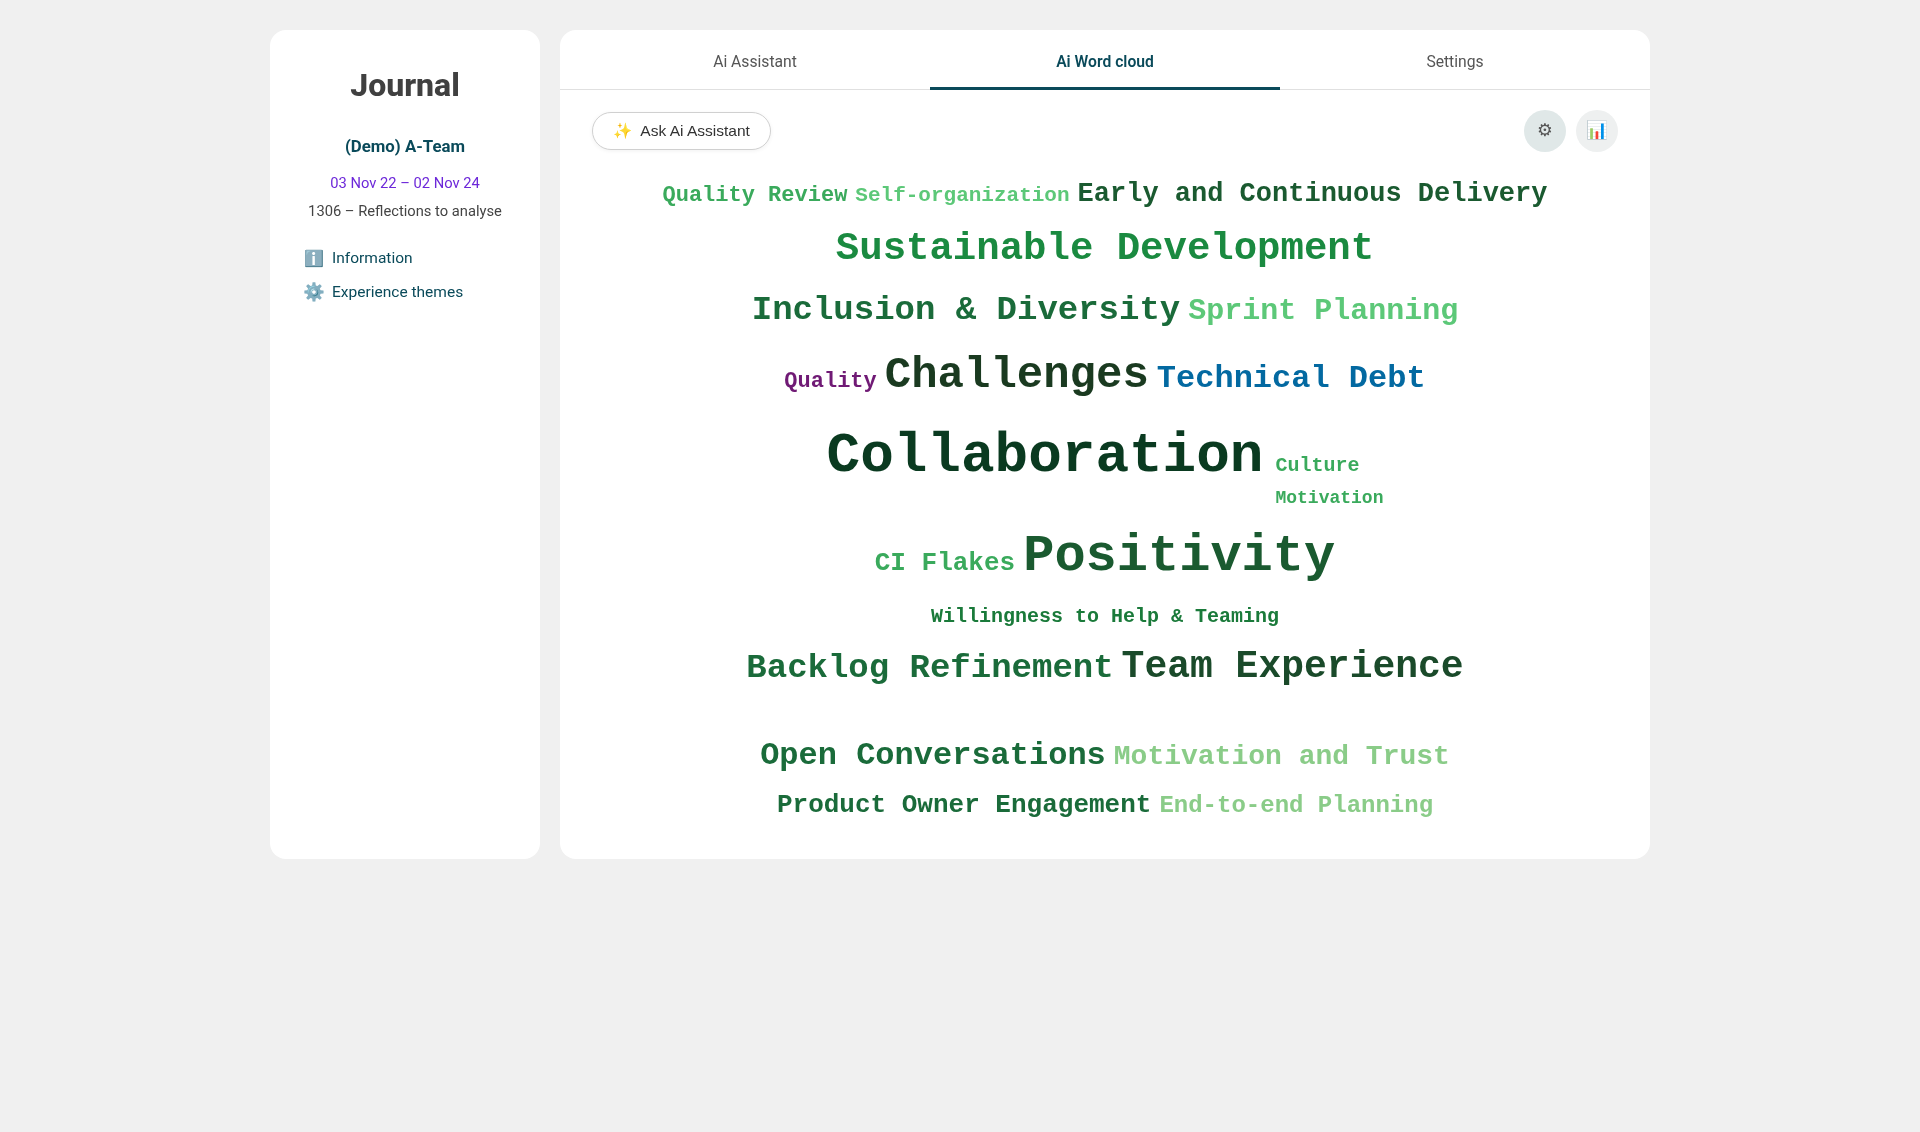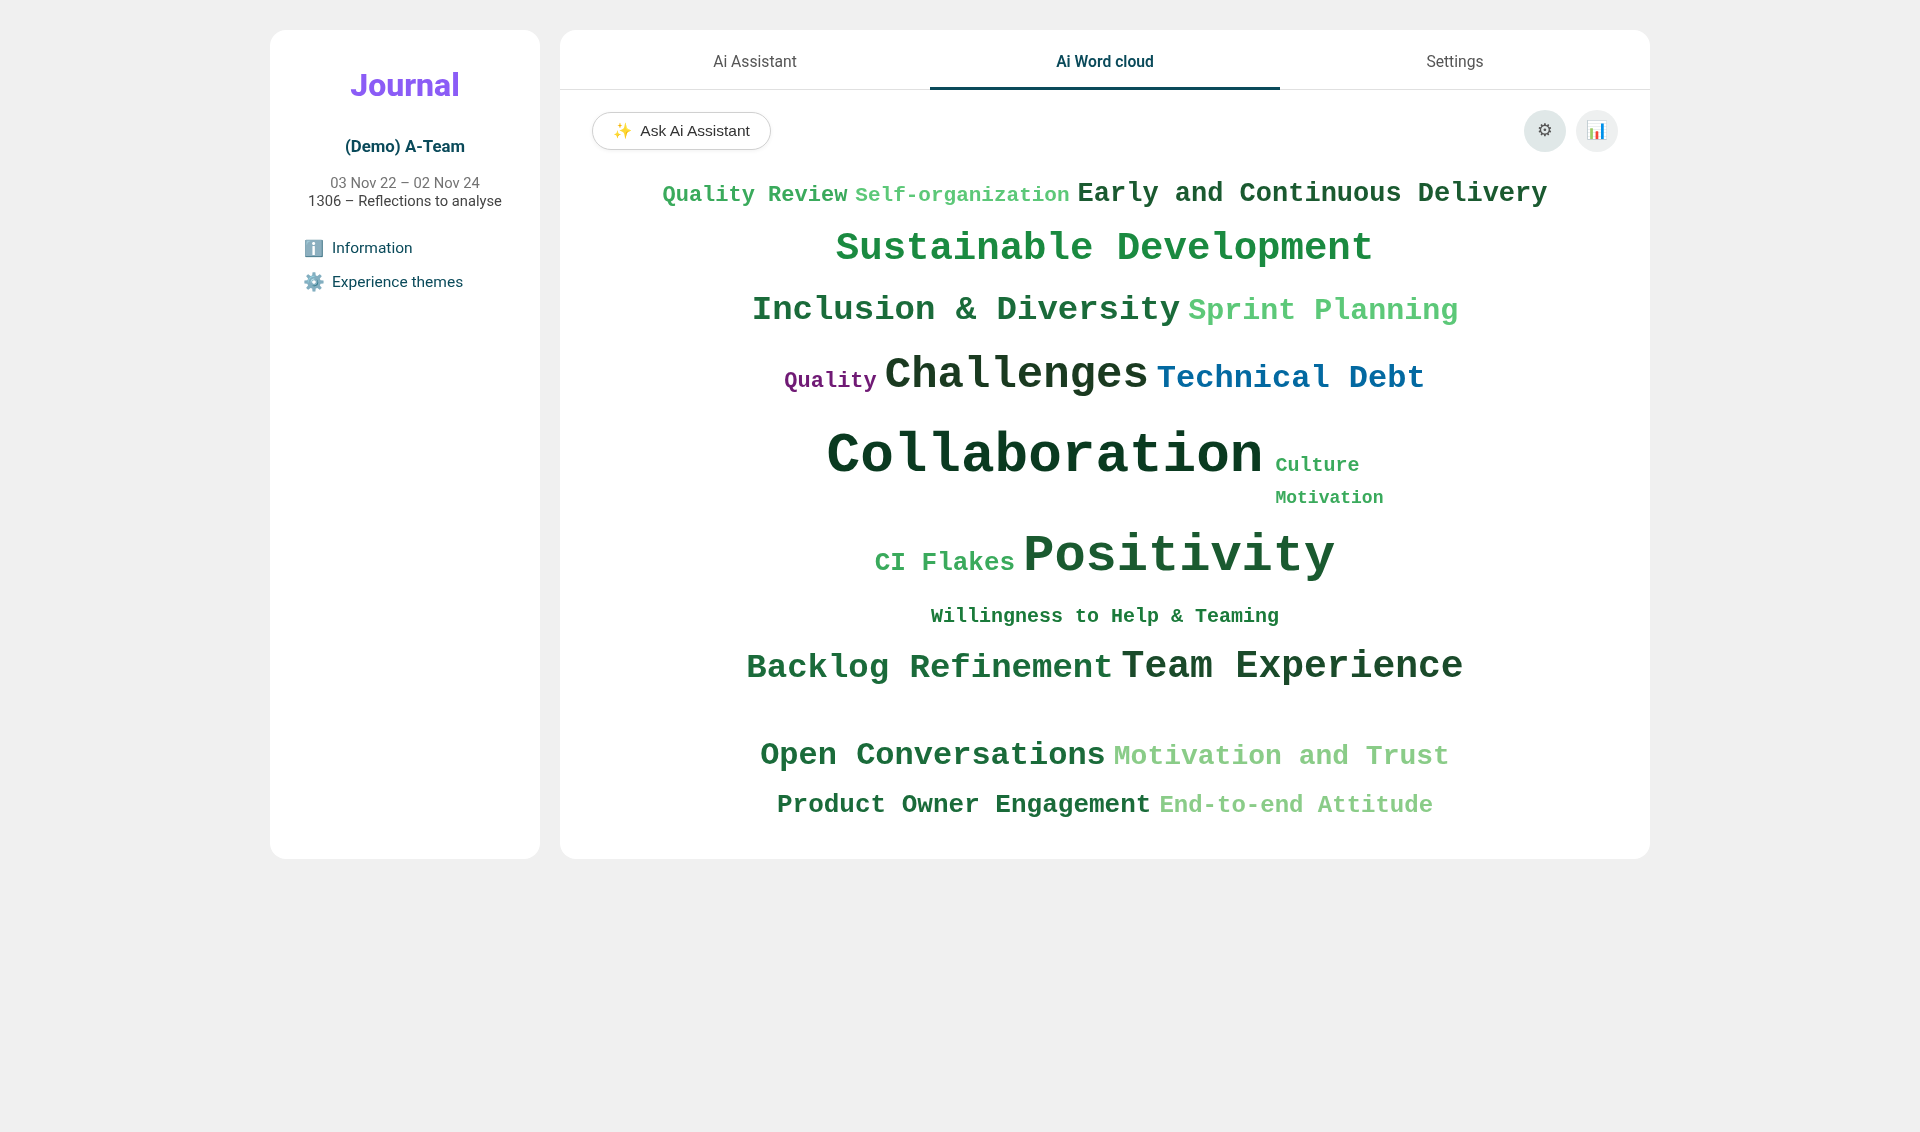--- a/index.html
+++ b/index.html
@@ -26,35 +26,36 @@
       min-width: 270px;
       padding: 36px 24px 36px 24px;
       display: flex;
       flex-direction: column;
       align-items: center;
       gap: 0;
     }
     .sidebar-title {
       font-size: 2rem;
       font-weight: 800;
-      color: #8b5cf6;
+      color: #404040;
       text-align: right;
       margin-bottom: 32px;
     }
     .sidebar-team {
       font-size: 1.05rem;
       font-weight: 700;
       color: #0a4a5a;
       text-align: center;
       margin-bottom: 18px;
     }
     .sidebar-dates {
       font-size: 0.92rem;
-      color: #737373;
+      color: #6d28d9;
       text-align: right;
+      margin-bottom: 10px;
     }
     .sidebar-reflections {
       font-size: 0.92rem;
       color: #444;
       text-align: center;
       margin-bottom: 28px;
     }
     .sidebar-menu-item {
       display: flex;
       align-items: center;
@@ -272,19 +273,19 @@
             <span class="wc-word" style="font-size:38px;color:#1a4a2a;">Team Experience</span>
           </div>
 
           <div class="wc-row">
             <span class="wc-word" style="font-size:32px;color:#1a6b3a;">Open Conversations</span>
             <span class="wc-word" style="font-size:28px;color:#8acc88;margin-top:35px;">Motivation and Trust</span>
           </div>
 
           <div class="wc-row">
             <span class="wc-word" style="font-size:26px;color:#1a6b3a;">Product Owner Engagement</span>
-            <span class="wc-word" style="font-size:24px;color:#8acc88;">End-to-end Attitude</span>
+            <span class="wc-word" style="font-size:24px;color:#8acc88;">End-to-end Planning</span>
           </div>
         </div>
       </div>
     </div>
   </div>
 </div>
 
 </body></html>

